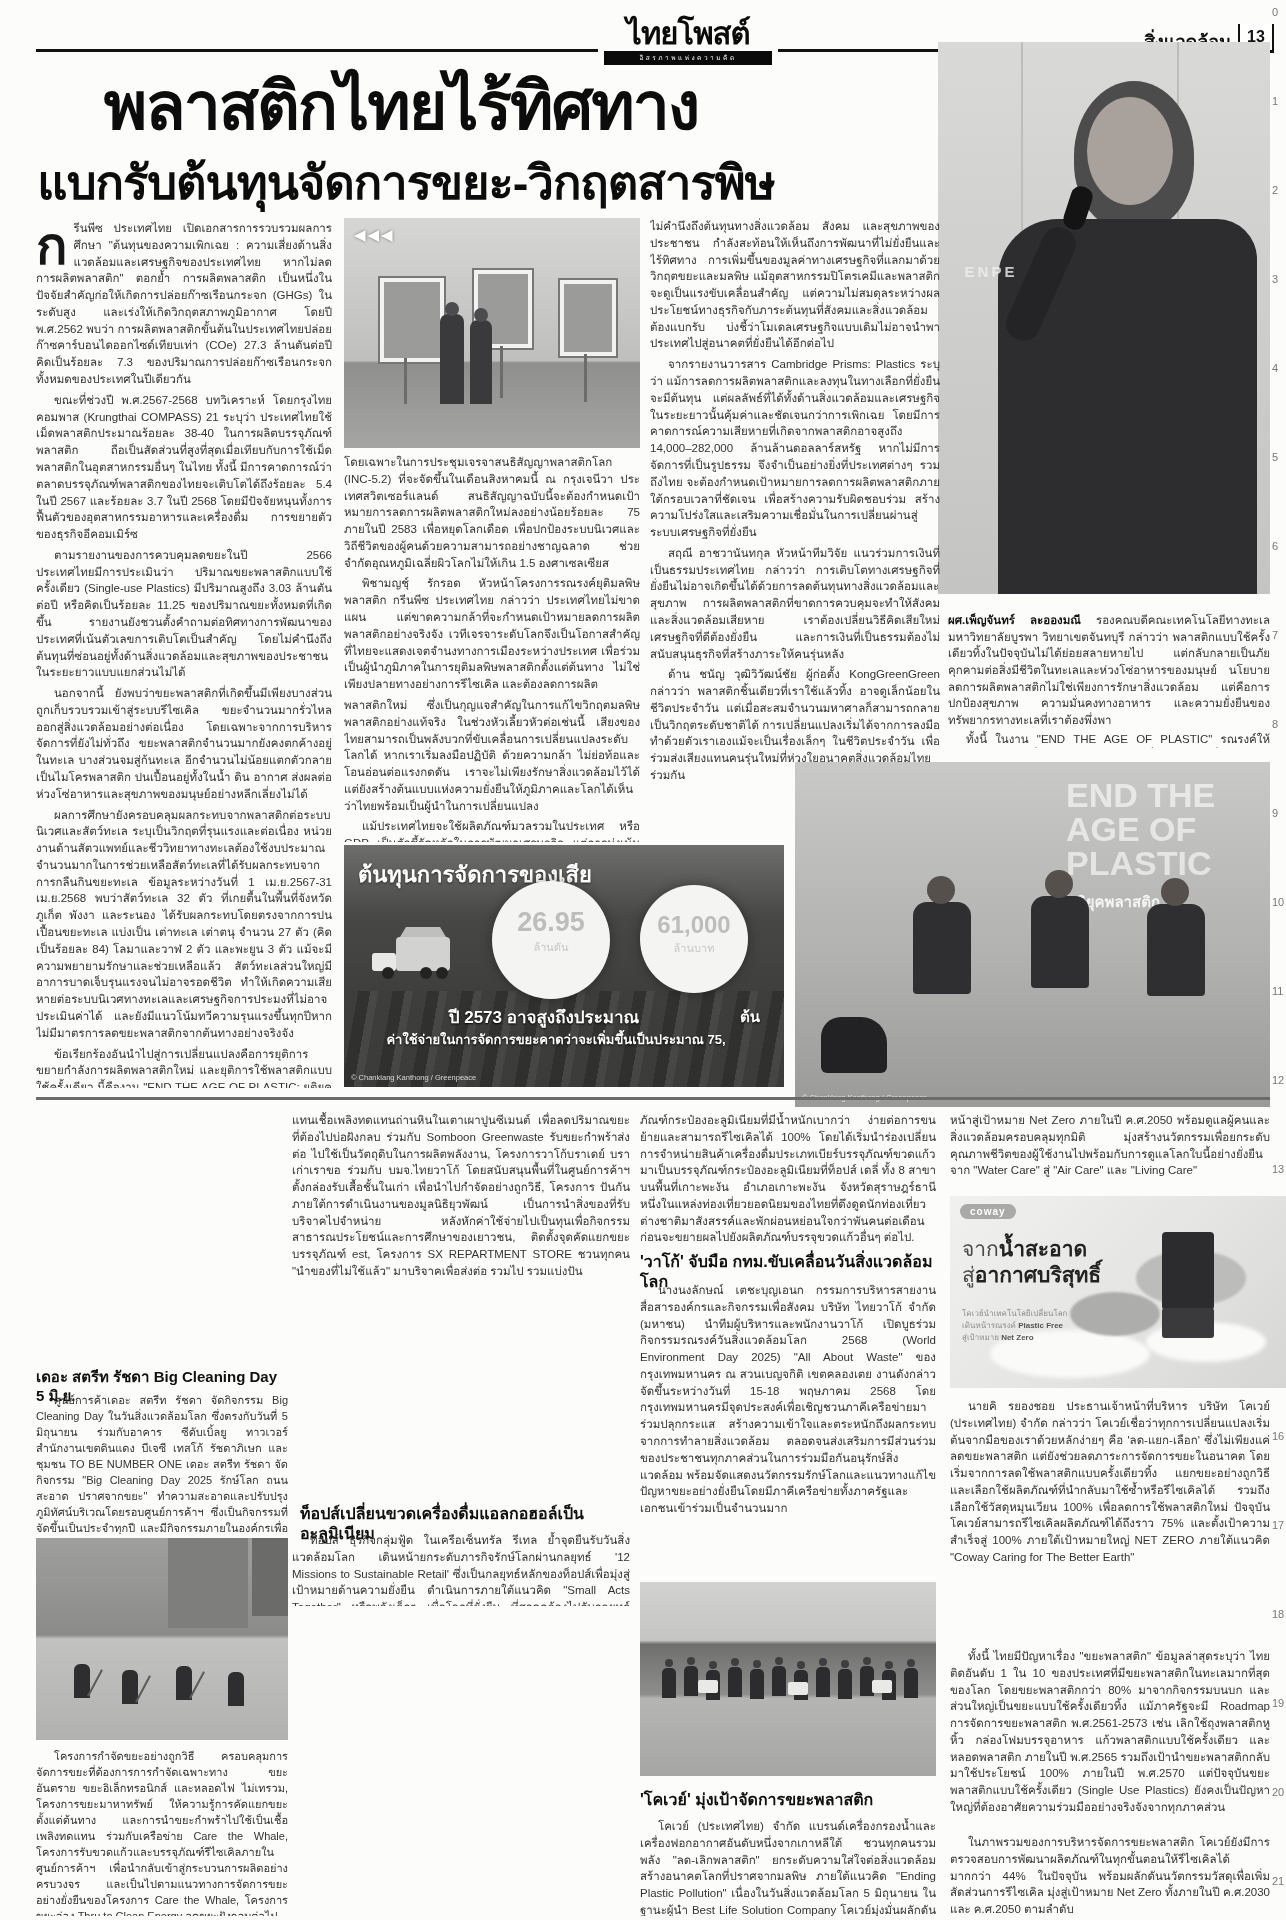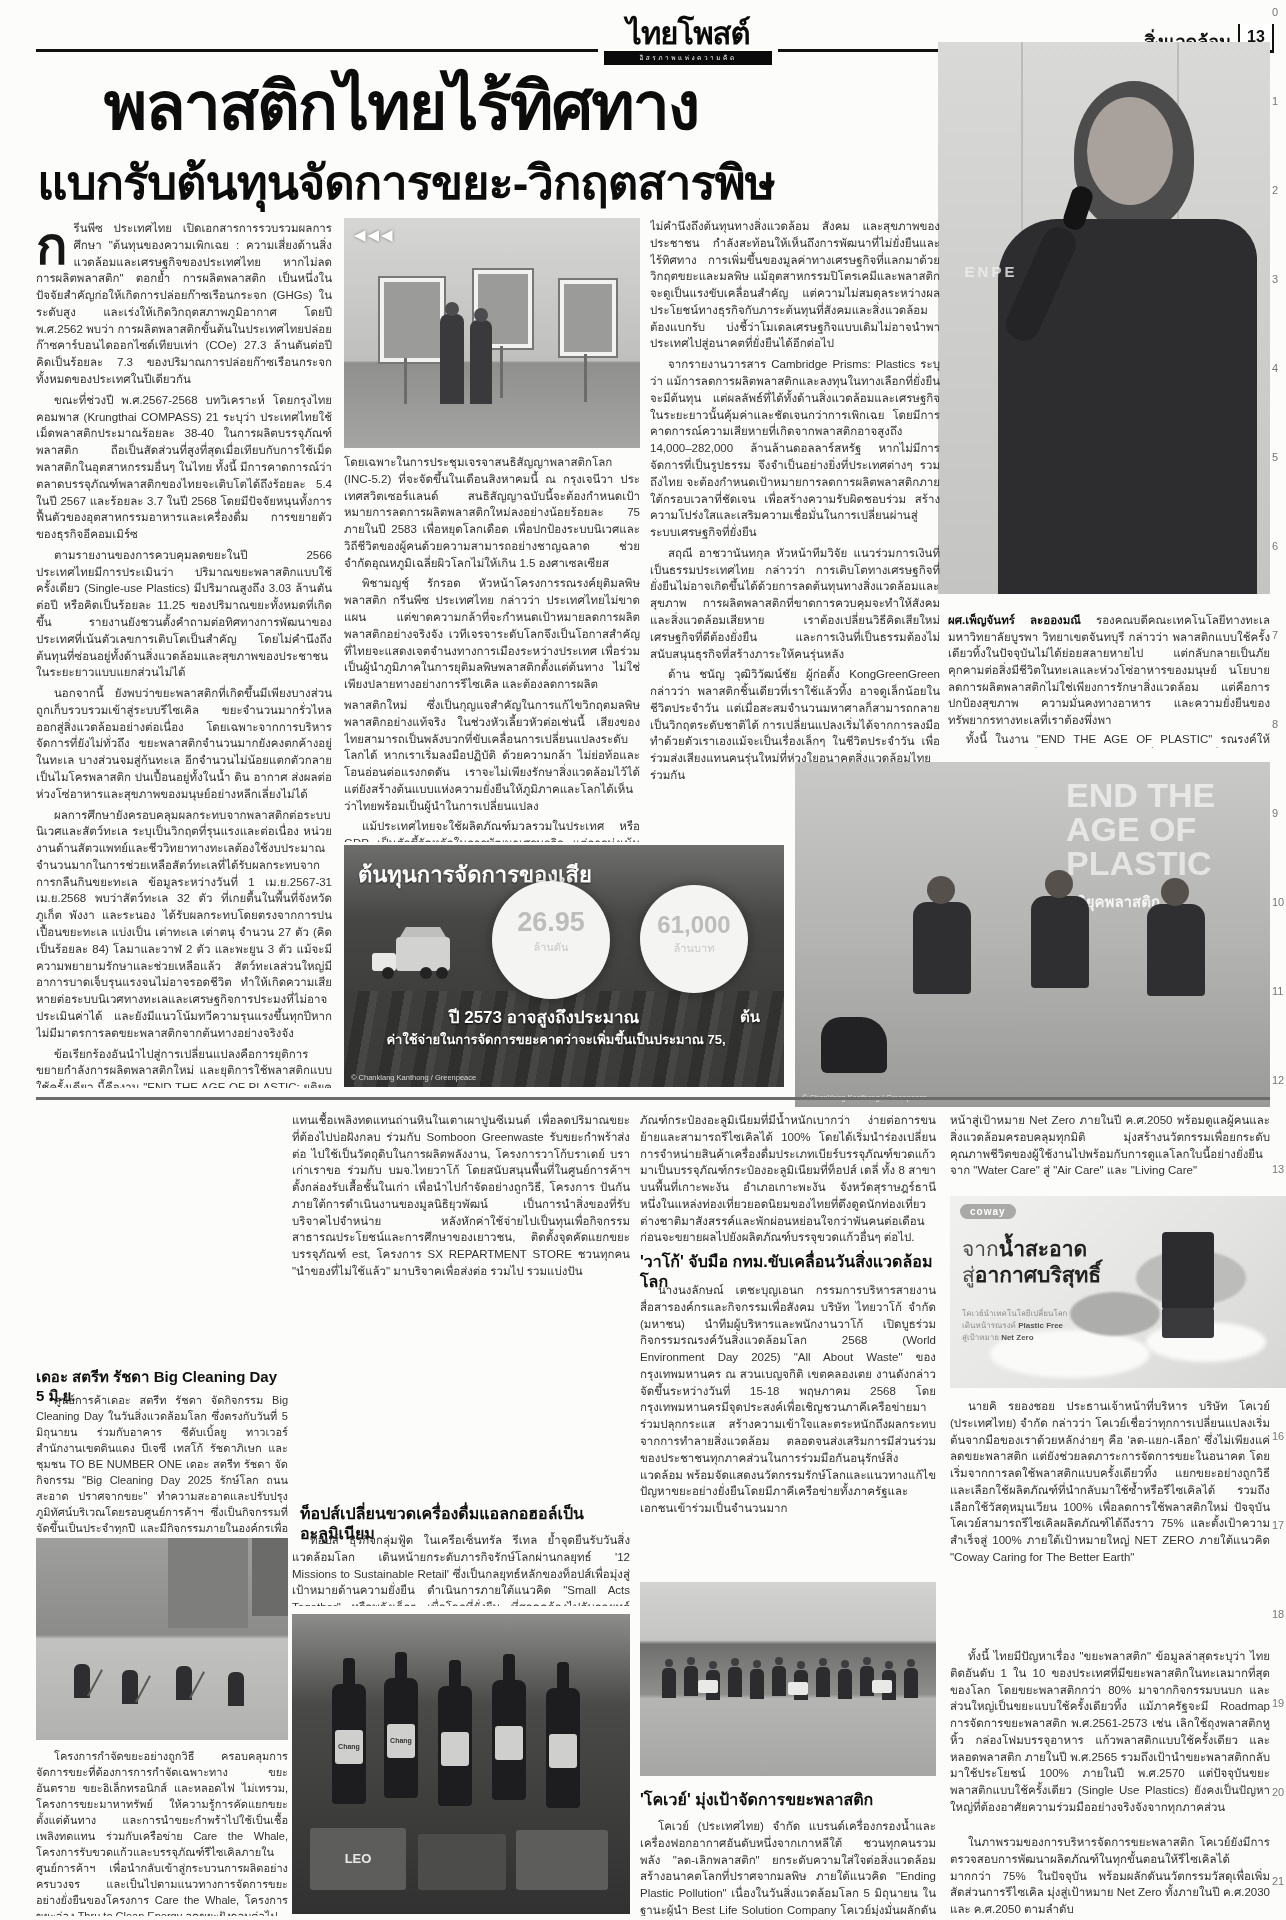--- a/index.html
+++ b/index.html
@@ -273,43 +273,20 @@
     <p>โครงการกำจัดขยะอย่างถูกวิธี ครอบคลุมการจัดการขยะที่ต้องการการกำจัดเฉพาะทาง ขยะอันตราย ขยะอิเล็กทรอนิกส์ และหลอดไฟ ไม่เทรวม, โครงการขยะมาหาทรัพย์ ให้ความรู้การคัดแยกขยะตั้งแต่ต้นทาง และการนำขยะกำพร้าไปใช้เป็นเชื้อเพลิงทดแทน ร่วมกับเครือข่าย Care the Whale, โครงการรับขวดแก้วและบรรจุภัณฑ์รีไซเคิลภายในศูนย์การค้าฯ เพื่อนำกลับเข้าสู่กระบวนการผลิตอย่างครบวงจร และเป็นไปตามแนวทางการจัดการขยะอย่างยั่งยืนของโครงการ Care the Whale, โครงการขยะล่อง Thru to Clean Energy ลดขยะฝังกลบต่อไป</p>
   </div>
 
   <div class="abs col" style="left:292px;top:1112px;width:338px;height:386px;">
     <p class="noind">แทนเชื้อเพลิงทดแทนถ่านหินในเตาเผาปูนซีเมนต์ เพื่อลดปริมาณขยะที่ต้องไปบ่อฝังกลบ ร่วมกับ Somboon Greenwaste รับขยะกำพร้าส่งต่อ ไปใช้เป็นวัตถุดิบในการผลิตพลังงาน, โครงการวาโก้บราเดย์ บราเก่าเราขอ ร่วมกับ บมจ.ไทยวาโก้ โดยสนับสนุนพื้นที่ในศูนย์การค้าฯ ตั้งกล่องรับเสื้อชั้นในเก่า เพื่อนำไปกำจัดอย่างถูกวิธี, โครงการ ปันกัน ภายใต้การดำเนินงานของมูลนิธิยุวพัฒน์ เป็นการนำสิ่งของที่รับบริจาคไปจำหน่าย หลังหักค่าใช้จ่ายไปเป็นทุนเพื่อกิจกรรมสาธารณประโยชน์และการศึกษาของเยาวชน, ติดตั้งจุดคัดแยกขยะบรรจุภัณฑ์ est, โครงการ SX REPARTMENT STORE ชวนทุกคน "นำของที่ไม่ใช้แล้ว" มาบริจาคเพื่อส่งต่อ รวมไป รวมแบ่งปัน</p>
   </div>
   <div class="abs bh" style="left:300px;top:1504px;width:332px;">ท็อปส์เปลี่ยนขวดเครื่องดื่มแอลกอฮอล์เป็นอะลูมิเนียม</div>
   <div class="abs col" style="left:292px;top:1532px;width:338px;height:74px;">
     <p>ท็อปส์ ธุรกิจกลุ่มฟู้ด ในเครือเซ็นทรัล รีเทล ย้ำจุดยืนรับวันสิ่งแวดล้อมโลก เดินหน้ายกระดับภารกิจรักษ์โลกผ่านกลยุทธ์ '12 Missions to Sustainable Retail' ซึ่งเป็นกลยุทธ์หลักของท็อปส์เพื่อมุ่งสู่เป้าหมายด้านความยั่งยืน ดำเนินการภายใต้แนวคิด "Small Acts Together" หรือพลังเล็กๆ เพื่อโลกที่ยั่งยืน ที่สอดคล้องไปกับกลยุทธ์ "CRC Care" ของเซ็นทรัล รีเทล ในด้าน Care of the Environment โดยเปลี่ยนบรรจุภัณฑ์เครื่องดื่มแอลกอฮอล์จากขวดแก้วสู่กระป๋องอะลูมิเนียม</p>
   </div>
-  <div class="abs photo ph-beer" style="left:292px;top:1614px;width:338px;height:300px;">
-    <div class="bottle" style="left:40px;top:70px;">
-        <div class="lbl">Chang</div>
-      </div>
-    <div class="bottle" style="left:92px;top:64px;">
-        <div class="lbl">Chang</div>
-      </div>
-    <div class="bottle" style="left:146px;top:72px;">
-        <div class="lbl"></div>
-      </div>
-    <div class="bottle" style="left:200px;top:66px;">
-        <div class="lbl"></div>
-      </div>
-    <div class="bottle" style="left:254px;top:74px;">
-        <div class="lbl"></div>
-      </div>
-    <div class="crate" style="left:18px;top:214px;width:96px;height:62px;line-height:62px;">LEO</div>
-    <div class="crate" style="left:126px;top:220px;width:88px;height:56px;background:#4c4c4a;"></div>
-    <div class="crate" style="left:224px;top:216px;width:92px;height:60px;background:#55555
-
-
-3;"></div>
-  </div>
 
   <div class="abs col" style="left:640px;top:1112px;width:296px;height:132px;">
     <p class="noind">ภัณฑ์กระป๋องอะลูมิเนียมที่มีน้ำหนักเบากว่า ง่ายต่อการขนย้ายและสามารถรีไซเคิลได้ 100% โดยได้เริ่มนำร่องเปลี่ยนการจำหน่ายสินค้าเครื่องดื่มประเภทเบียร์บรรจุภัณฑ์ขวดแก้วมาเป็นบรรจุภัณฑ์กระป๋องอะลูมิเนียมที่ท็อปส์ เดลี่ ทั้ง 8 สาขา บนพื้นที่เกาะพะงัน อำเภอเกาะพะงัน จังหวัดสุราษฎร์ธานี หนึ่งในแหล่งท่องเที่ยวยอดนิยมของไทยที่ดึงดูดนักท่องเที่ยวต่างชาติมาสังสรรค์และพักผ่อนหย่อนใจกว่าพันคนต่อเดือน ก่อนจะขยายผลไปยังผลิตภัณฑ์บรรจุขวดแก้วอื่นๆ ต่อไป.</p>
   </div>
   <div class="abs bh" style="left:640px;top:1252px;width:296px;">'วาโก้' จับมือ กทม.ขับเคลื่อนวันสิ่งแวดล้อมโลก</div>
   <div class="abs col" style="left:640px;top:1282px;width:296px;height:294px;">
     <p>นางนงลักษณ์ เตชะบุญเอนก กรรมการบริหารสายงานสื่อสารองค์กรและกิจกรรมเพื่อสังคม บริษัท ไทยวาโก้ จำกัด (มหาชน) นำทีมผู้บริหารและพนักงานวาโก้ เปิดบูธร่วมกิจกรรมรณรงค์วันสิ่งแวดล้อมโลก 2568 (World Environment Day 2025) "All About Waste" ของกรุงเทพมหานคร ณ สวนเบญจกิติ เขตคลองเตย งานดังกล่าวจัดขึ้นระหว่างวันที่ 15-18 พฤษภาคม 2568 โดยกรุงเทพมหานครมีจุดประสงค์เพื่อเชิญชวนภาคีเครือข่ายมาร่วมปลุกกระแส สร้างความเข้าใจและตระหนักถึงผลกระทบจากการทำลายสิ่งแวดล้อม ตลอดจนส่งเสริมการมีส่วนร่วมของประชาชนทุกภาคส่วนในการร่วมมือกันอนุรักษ์สิ่งแวดล้อม พร้อมจัดแสดงนวัตกรรมรักษ์โลกและแนวทางแก้ไขปัญหาขยะอย่างยั่งยืนโดยมีภาคีเครือข่ายทั้งภาครัฐและเอกชนเข้าร่วมเป็นจำนวนมาก</p>
   </div>
   <div class="abs photo ph-group" style="left:640px;top:1582px;width:296px;height:194px;">
     <div class="gfig" style="left:22px;top:86px;"></div>
@@ -354,16 +331,16 @@
       <span>สู่เป้าหมาย </span><b>Net Zero</b>
     </div>
   </div>
   <div class="abs col" style="left:950px;top:1398px;width:320px;height:246px;">
     <p>นายคิ รยองชอย ประธานเจ้าหน้าที่บริหาร บริษัท โคเวย์ (ประเทศไทย) จำกัด กล่าวว่า โคเวย์เชื่อว่าทุกการเปลี่ยนแปลงเริ่มต้นจากมือของเราด้วยหลักง่ายๆ คือ 'ลด-แยก-เลือก' ซึ่งไม่เพียงแค่ลดขยะพลาสติก แต่ยังช่วยลดภาระการจัดการขยะในอนาคต โดยเริ่มจากการลดใช้พลาสติกแบบครั้งเดียวทิ้ง แยกขยะอย่างถูกวิธี และเลือกใช้ผลิตภัณฑ์ที่นำกลับมาใช้ซ้ำหรือรีไซเคิลได้ รวมถึงเลือกใช้วัสดุหมุนเวียน 100% เพื่อลดการใช้พลาสติกใหม่ ปัจจุบันโคเวย์สามารถรีไซเคิลผลิตภัณฑ์ได้ถึงราว 75% และตั้งเป้าความสำเร็จสู่ 100% ภายใต้เป้าหมายใหญ่ NET ZERO ภายใต้แนวคิด "Coway Caring for The Better Earth"</p>
   </div>
   <div class="abs col" style="left:950px;top:1648px;width:320px;height:182px;">
     <p>ทั้งนี้ ไทยมีปัญหาเรื่อง "ขยะพลาสติก" ข้อมูลล่าสุดระบุว่า ไทยติดอันดับ 1 ใน 10 ของประเทศที่มีขยะพลาสติกในทะเลมากที่สุดของโลก โดยขยะพลาสติกกว่า 80% มาจากกิจกรรมบนบก และส่วนใหญ่เป็นขยะแบบใช้ครั้งเดียวทิ้ง แม้ภาครัฐจะมี Roadmap การจัดการขยะพลาสติก พ.ศ.2561-2573 เช่น เลิกใช้ถุงพลาสติกหูหิ้ว กล่องโฟมบรรจุอาหาร แก้วพลาสติกแบบใช้ครั้งเดียว และหลอดพลาสติก ภายในปี พ.ศ.2565 รวมถึงเป้านำขยะพลาสติกกลับมาใช้ประโยชน์ 100% ภายในปี พ.ศ.2570 แต่ปัจจุบันขยะพลาสติกแบบใช้ครั้งเดียว (Single Use Plastics) ยังคงเป็นปัญหาใหญ่ที่ต้องอาศัยความร่วมมืออย่างจริงจังจากทุกภาคส่วน</p>
   </div>
   <div class="abs col" style="left:950px;top:1834px;width:320px;height:82px;">
-    <p>ในภาพรวมของการบริหารจัดการขยะพลาสติก โคเวย์ยังมีการตรวจสอบการพัฒนาผลิตภัณฑ์ในทุกขั้นตอนให้รีไซเคิลได้มากกว่า 75% ในปัจจุบัน พร้อมผลักดันนวัตกรรมวัสดุเพื่อเพิ่มสัดส่วนการรีไซเคิล มุ่งสู่เป้าหมาย Net Zero ทั้งภายในปี ค.ศ.2030 และ ค.ศ.2050 ตามลำดับ</p>
+    <p>ในภาพรวมของการบริหารจัดการขยะพลาสติก โคเวย์ยังมีการตรวจสอบการพัฒนาผลิตภัณฑ์ในทุกขั้นตอนให้รีไซเคิลได้มากกว่า 44% ในปัจจุบัน พร้อมผลักดันนวัตกรรมวัสดุเพื่อเพิ่มสัดส่วนการรีไซเคิล มุ่งสู่เป้าหมาย Net Zero ทั้งภายในปี ค.ศ.2030 และ ค.ศ.2050 ตามลำดับ</p>
   </div>
 
 </div>
 
 </body></html>

